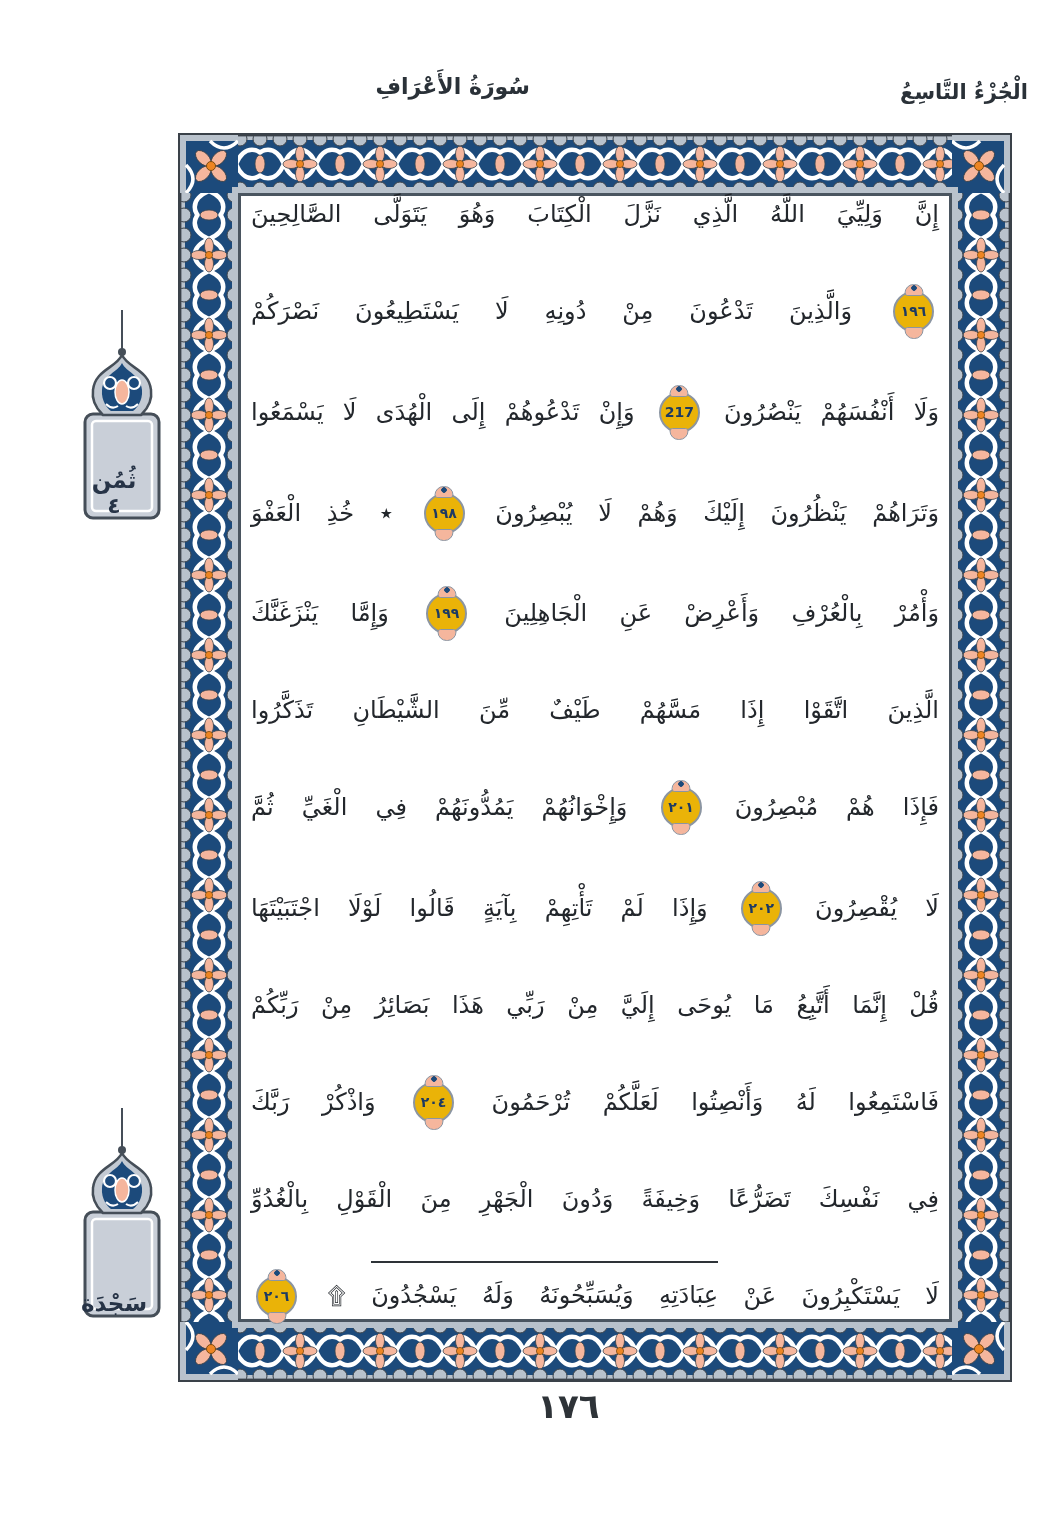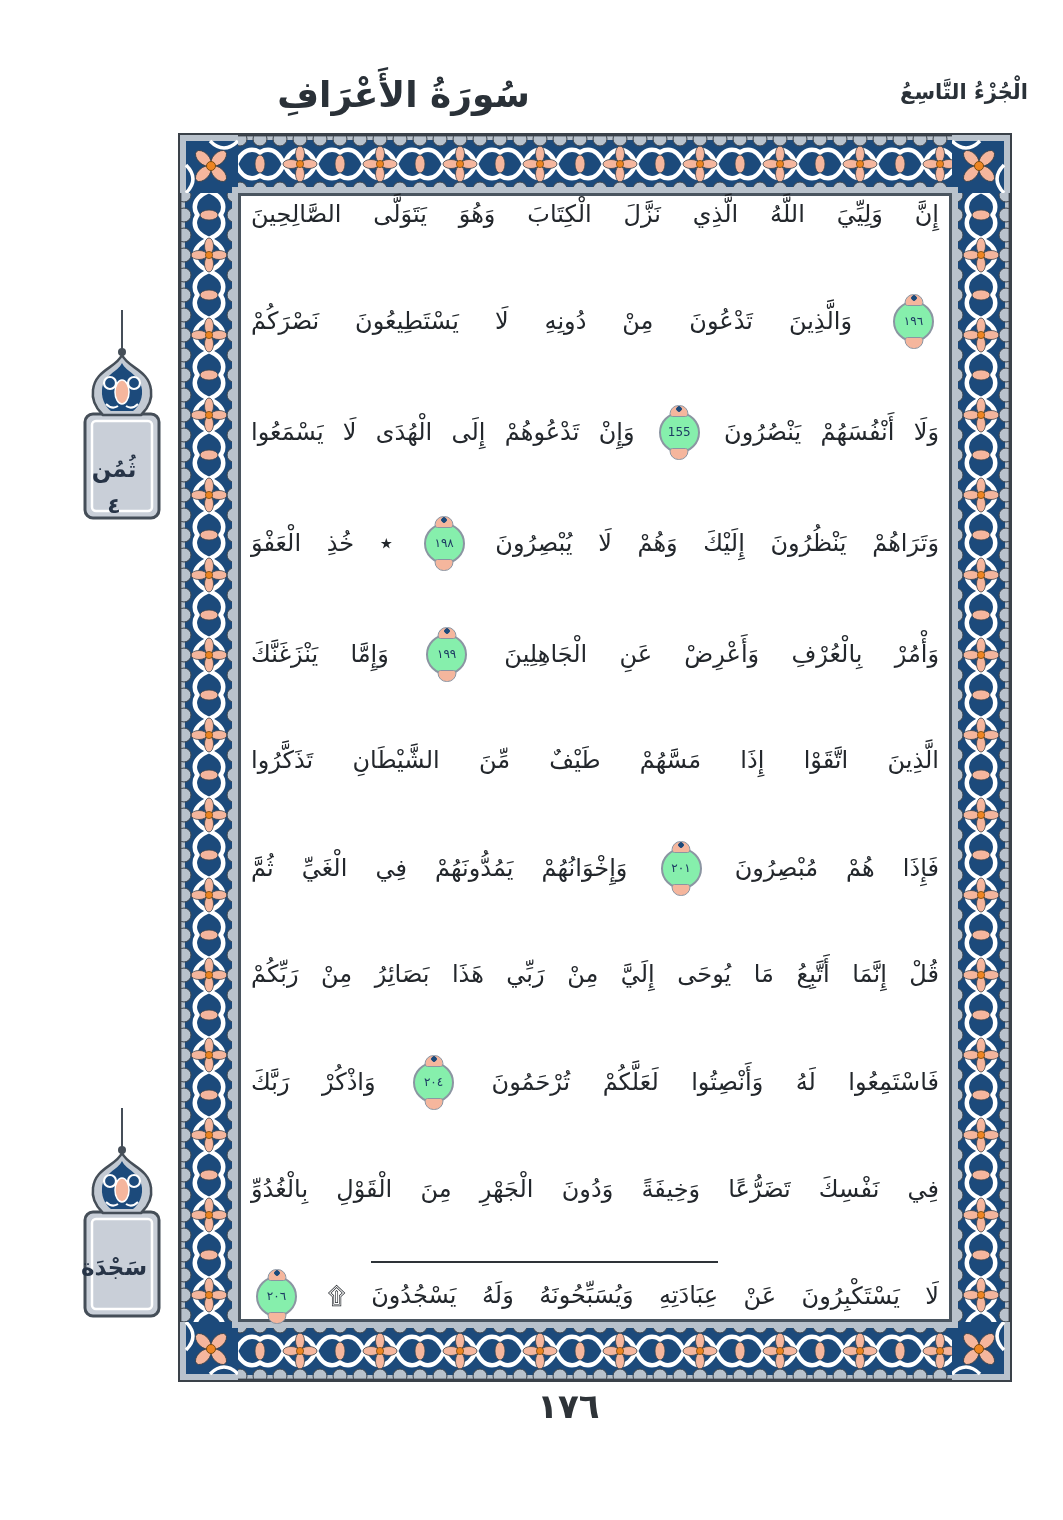--- a/index.html
+++ b/index.html
@@ -1,21 +1,21 @@
 <!DOCTYPE html>
 <html lang="ar"><head>
 <meta charset="utf-8">
 <style>
   html,body{margin:0;padding:0;background:#ffffff;}
   .page{position:relative;width:1063px;height:1520px;background:#ffffff;overflow:hidden;
         font-family:"DejaVu Sans",sans-serif;color:#23272c;}
 
   
   .hdr{position:absolute;font-weight:bold;color:#2a3138;direction:rtl;white-space:nowrap;}
-  .hdr-left{left:285px;top:74px;width:245px;text-align:left;font-size:36px;}
+  .hdr-left{left:285px;top:74px;width:245px;text-align:right;font-size:22px;}
   .hdr-right{left:870px;top:80px;width:188px;text-align:center;font-size:21px;}
 
   
   .frame{position:absolute;left:180px;top:135px;width:830px;height:1245px;outline:2px solid #3a4149;}
   .strip{position:absolute;display:block;}
   .s-top{left:0;top:0;}
   .s-bottom{left:0;bottom:0;}
   .s-left{left:0;top:0;}
   .s-right{right:0;top:0;}
   .corner{position:absolute;width:58px;height:58px;}
@@ -30,38 +30,38 @@
                justify-content:space-between;direction:rtl;}
   .line{display:block;width:100%;text-align:justify;text-align-last:justify;text-justify:inter-word;
         direction:rtl;font-size:24px;line-height:1.4;color:#23272c;white-space:normal;overflow:visible;}
   .seg{letter-spacing:0px;}
 
   
   .sajdah-overline{border-top:2.5px solid #2e3338;padding-top:18px;}
 
   
   .vnum{display:inline-block;width:37px;height:37px;line-height:37px;border-radius:50%;
-        background:#86efac;border:2px solid #8b95a2;color:#1c3a63;font-size:12px;font-weight:normal;
+        background:#eab308;border:2px solid #8b95a2;color:#1c3a63;font-size:14px;font-weight:bold;
         text-align:center;vertical-align:middle;position:relative;margin:0 5px;text-align-last:center;}
   .vnum::before{content:"";position:absolute;top:-9px;left:50%;transform:translateX(-50%);
         width:17px;height:10px;border-radius:9px 9px 3px 3px;border:1px solid #8b95a2;
         background:radial-gradient(circle at 50% 30%, #1c4a7b 0 2.5px, #f5b69d 3px);}
   .vnum::after{content:"";position:absolute;bottom:-9px;left:50%;transform:translateX(-50%);
         width:17px;height:10px;border-radius:3px 3px 9px 9px;border:1px solid #8b95a2;background:#f5b69d;}
 
   
   .margin-marker{position:absolute;width:100px;height:212px;}
   .mm1{left:72px;top:310px;}
   .mm2{left:72px;top:1108px;}
   .stem{position:absolute;left:49px;top:0;width:2px;height:42px;background:#454e58;}
   .stem::after{content:"";position:absolute;bottom:-4px;left:-3px;width:8px;height:8px;
         border-radius:50%;background:#454e58;}
   .dome-svg{position:absolute;left:0;top:42px;}
   .tablet-labels{position:absolute;left:0;right:16px;top:146px;height:62px;display:flex;
-        flex-direction:column;align-items:center;justify-content:space-between;direction:rtl;}
+        flex-direction:column;align-items:center;justify-content:flex-end;direction:rtl;}
   .mm-label{font-size:23px;font-weight:bold;color:#273447;line-height:1.15;}
   .mm-num{font-size:22px;font-weight:bold;color:#273447;line-height:1.1;}
 
   
   .page-number{position:absolute;left:0;right:0;top:1386px;text-align:center;padding-left:74px;
         font-size:34px;font-weight:bold;color:#2e3338;}
 </style>
 </head>
 <body>
 
@@ -182,25 +182,26 @@
         <use href="#cornersym"></use>
       </svg>
     <svg class="corner c-bl">
         <use href="#cornersym"></use>
       </svg>
 
     <div class="inner">
       <div class="quran-lines">
           <div class="line"><span class="seg">إِنَّ وَلِيِّيَ اللَّهُ الَّذِي نَزَّلَ الْكِتَابَ وَهُوَ يَتَوَلَّى الصَّالِحِينَ</span></div>
           <div class="line"><span class="vnum">١٩٦</span> <span class="seg">وَالَّذِينَ تَدْعُونَ مِنْ دُونِهِ لَا يَسْتَطِيعُونَ نَصْرَكُمْ</span></div>
-          <div class="line"><span class="seg">وَلَا أَنْفُسَهُمْ يَنْصُرُونَ</span> <span class="vnum">155</span> <span class="seg">وَإِنْ تَدْعُوهُمْ إِلَى الْهُدَى لَا يَسْمَعُوا</span></div>
+          <div class="line"><span class="seg">وَلَا أَنْفُسَهُمْ يَنْصُرُونَ</span> <span class="vnum">217</span> <span class="seg">وَإِنْ تَدْعُوهُمْ إِلَى الْهُدَى لَا يَسْمَعُوا</span></div>
           <div class="line"><span class="seg">وَتَرَاهُمْ يَنْظُرُونَ إِلَيْكَ وَهُمْ لَا يُبْصِرُونَ</span> <span class="vnum">١٩٨</span> <span class="seg">٭ خُذِ الْعَفْوَ</span></div>
           <div class="line"><span class="seg">وَأْمُرْ بِالْعُرْفِ وَأَعْرِضْ عَنِ الْجَاهِلِينَ</span> <span class="vnum">١٩٩</span> <span class="seg">وَإِمَّا يَنْزَغَنَّكَ</span></div>
           <div class="line"><span class="seg">الَّذِينَ اتَّقَوْا إِذَا مَسَّهُمْ طَيْفٌ مِّنَ الشَّيْطَانِ تَذَكَّرُوا</span></div>
           <div class="line"><span class="seg">فَإِذَا هُمْ مُبْصِرُونَ</span> <span class="vnum">٢٠١</span> <span class="seg">وَإِخْوَانُهُمْ يَمُدُّونَهُمْ فِي الْغَيِّ ثُمَّ</span></div>
+          <div class="line"><span class="seg">لَا يُقْصِرُونَ</span> <span class="vnum">٢٠٢</span> <span class="seg">وَإِذَا لَمْ تَأْتِهِمْ بِآيَةٍ قَالُوا لَوْلَا اجْتَبَيْتَهَا</span></div>
           <div class="line"><span class="seg">قُلْ إِنَّمَا أَتَّبِعُ مَا يُوحَى إِلَيَّ مِنْ رَبِّي هَذَا بَصَائِرُ مِنْ رَبِّكُمْ</span></div>
           <div class="line"><span class="seg">فَاسْتَمِعُوا لَهُ وَأَنْصِتُوا لَعَلَّكُمْ تُرْحَمُونَ</span> <span class="vnum">٢٠٤</span> <span class="seg">وَاذْكُرْ رَبَّكَ</span></div>
           <div class="line"><span class="seg">فِي نَفْسِكَ تَضَرُّعًا وَخِيفَةً وَدُونَ الْجَهْرِ مِنَ الْقَوْلِ بِالْغُدُوِّ</span></div>
           <div class="line"><span class="seg">لَا يَسْتَكْبِرُونَ عَنْ</span> <span class="seg sajdah-overline">عِبَادَتِهِ وَيُسَبِّحُونَهُ وَلَهُ يَسْجُدُونَ</span> <span class="seg">۩</span> <span class="vnum">٢٠٦</span></div>
         </div>
     </div>
   </div>
 
   <div class="margin-marker mm1">
     <div class="stem"></div>

